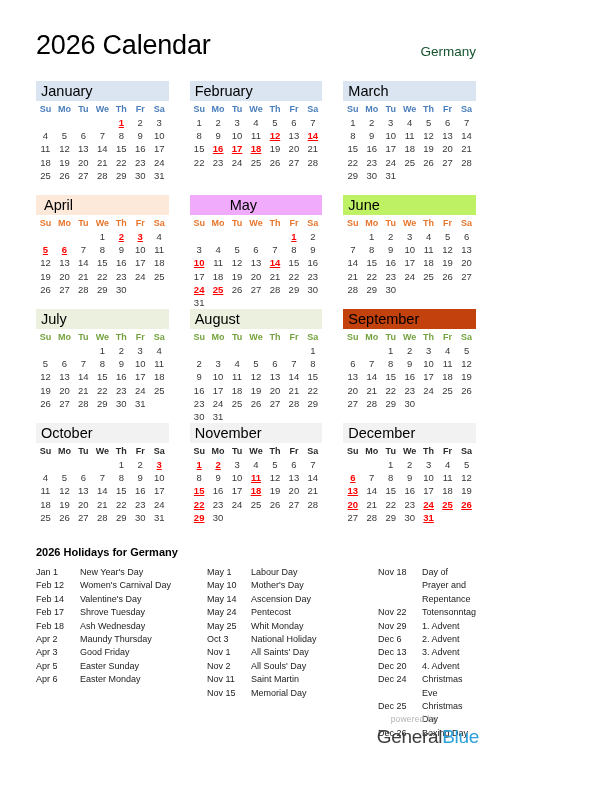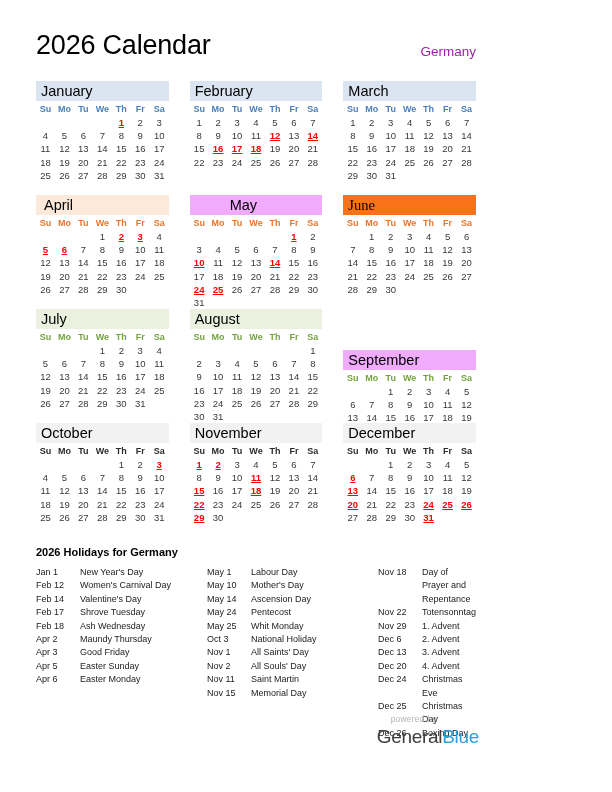--- a/index.html
+++ b/index.html
@@ -9,21 +9,21 @@
     background:#ffffff;
     font-family:"Liberation Sans", sans-serif;
     overflow:hidden;
   }
   
   .header {
     display:flex; justify-content:space-between; align-items:flex-end;
     padding:30px 36px 0 36px;
   }
   .page-title { margin:0; font-size:27px; font-weight:400; color:#000; letter-spacing:-0.2px; }
-  .region-label { font-size:13.5px; color:#a21caf; padding-bottom:2px; }
+  .region-label { font-size:13.5px; color:#14532d; padding-bottom:2px; }
 
   
   .months-grid {
     margin:20px 36px 0 36px;
     display:grid;
     grid-template-columns:repeat(3, 1fr);
     grid-auto-rows:114px;
     column-gap:21px;
   }
   .month { overflow:hidden; }
@@ -361,21 +361,21 @@
           <span class="date-cell">31</span>
           <span class="date-cell"></span>
           <span class="date-cell"></span>
           <span class="date-cell"></span>
           <span class="date-cell"></span>
           <span class="date-cell"></span>
           <span class="date-cell"></span>
         </div>
       </div>
       <div class="month">
-        <div class="band" style="background: #f97316; font-family: Liberation Serif, serif;">
+        <div class="band" style="background: #bef264;">
           <span class="month-title">June</span>
         </div>
         <div class="day-row" style="color: rgb(232, 118, 45);">
           <span class="day-cell">Su</span>
           <span class="day-cell">Mo</span>
           <span class="day-cell">Tu</span>
           <span class="day-cell">We</span>
           <span class="day-cell">Th</span>
           <span class="day-cell">Fr</span>
           <span class="day-cell">Sa</span>
@@ -547,21 +547,21 @@
           <span class="date-cell">30</span>
           <span class="date-cell">31</span>
           <span class="date-cell"></span>
           <span class="date-cell"></span>
           <span class="date-cell"></span>
           <span class="date-cell"></span>
           <span class="date-cell"></span>
         </div>
       </div>
       <div class="month">
-        <div class="band" style="background: #f0abfc; margin-top: 41px;">
+        <div class="band" style="background: #c2410c;">
           <span class="month-title">September</span>
         </div>
         <div class="day-row" style="color: rgb(116, 163, 62);">
           <span class="day-cell">Su</span>
           <span class="day-cell">Mo</span>
           <span class="day-cell">Tu</span>
           <span class="day-cell">We</span>
           <span class="day-cell">Th</span>
           <span class="day-cell">Fr</span>
           <span class="day-cell">Sa</span>

